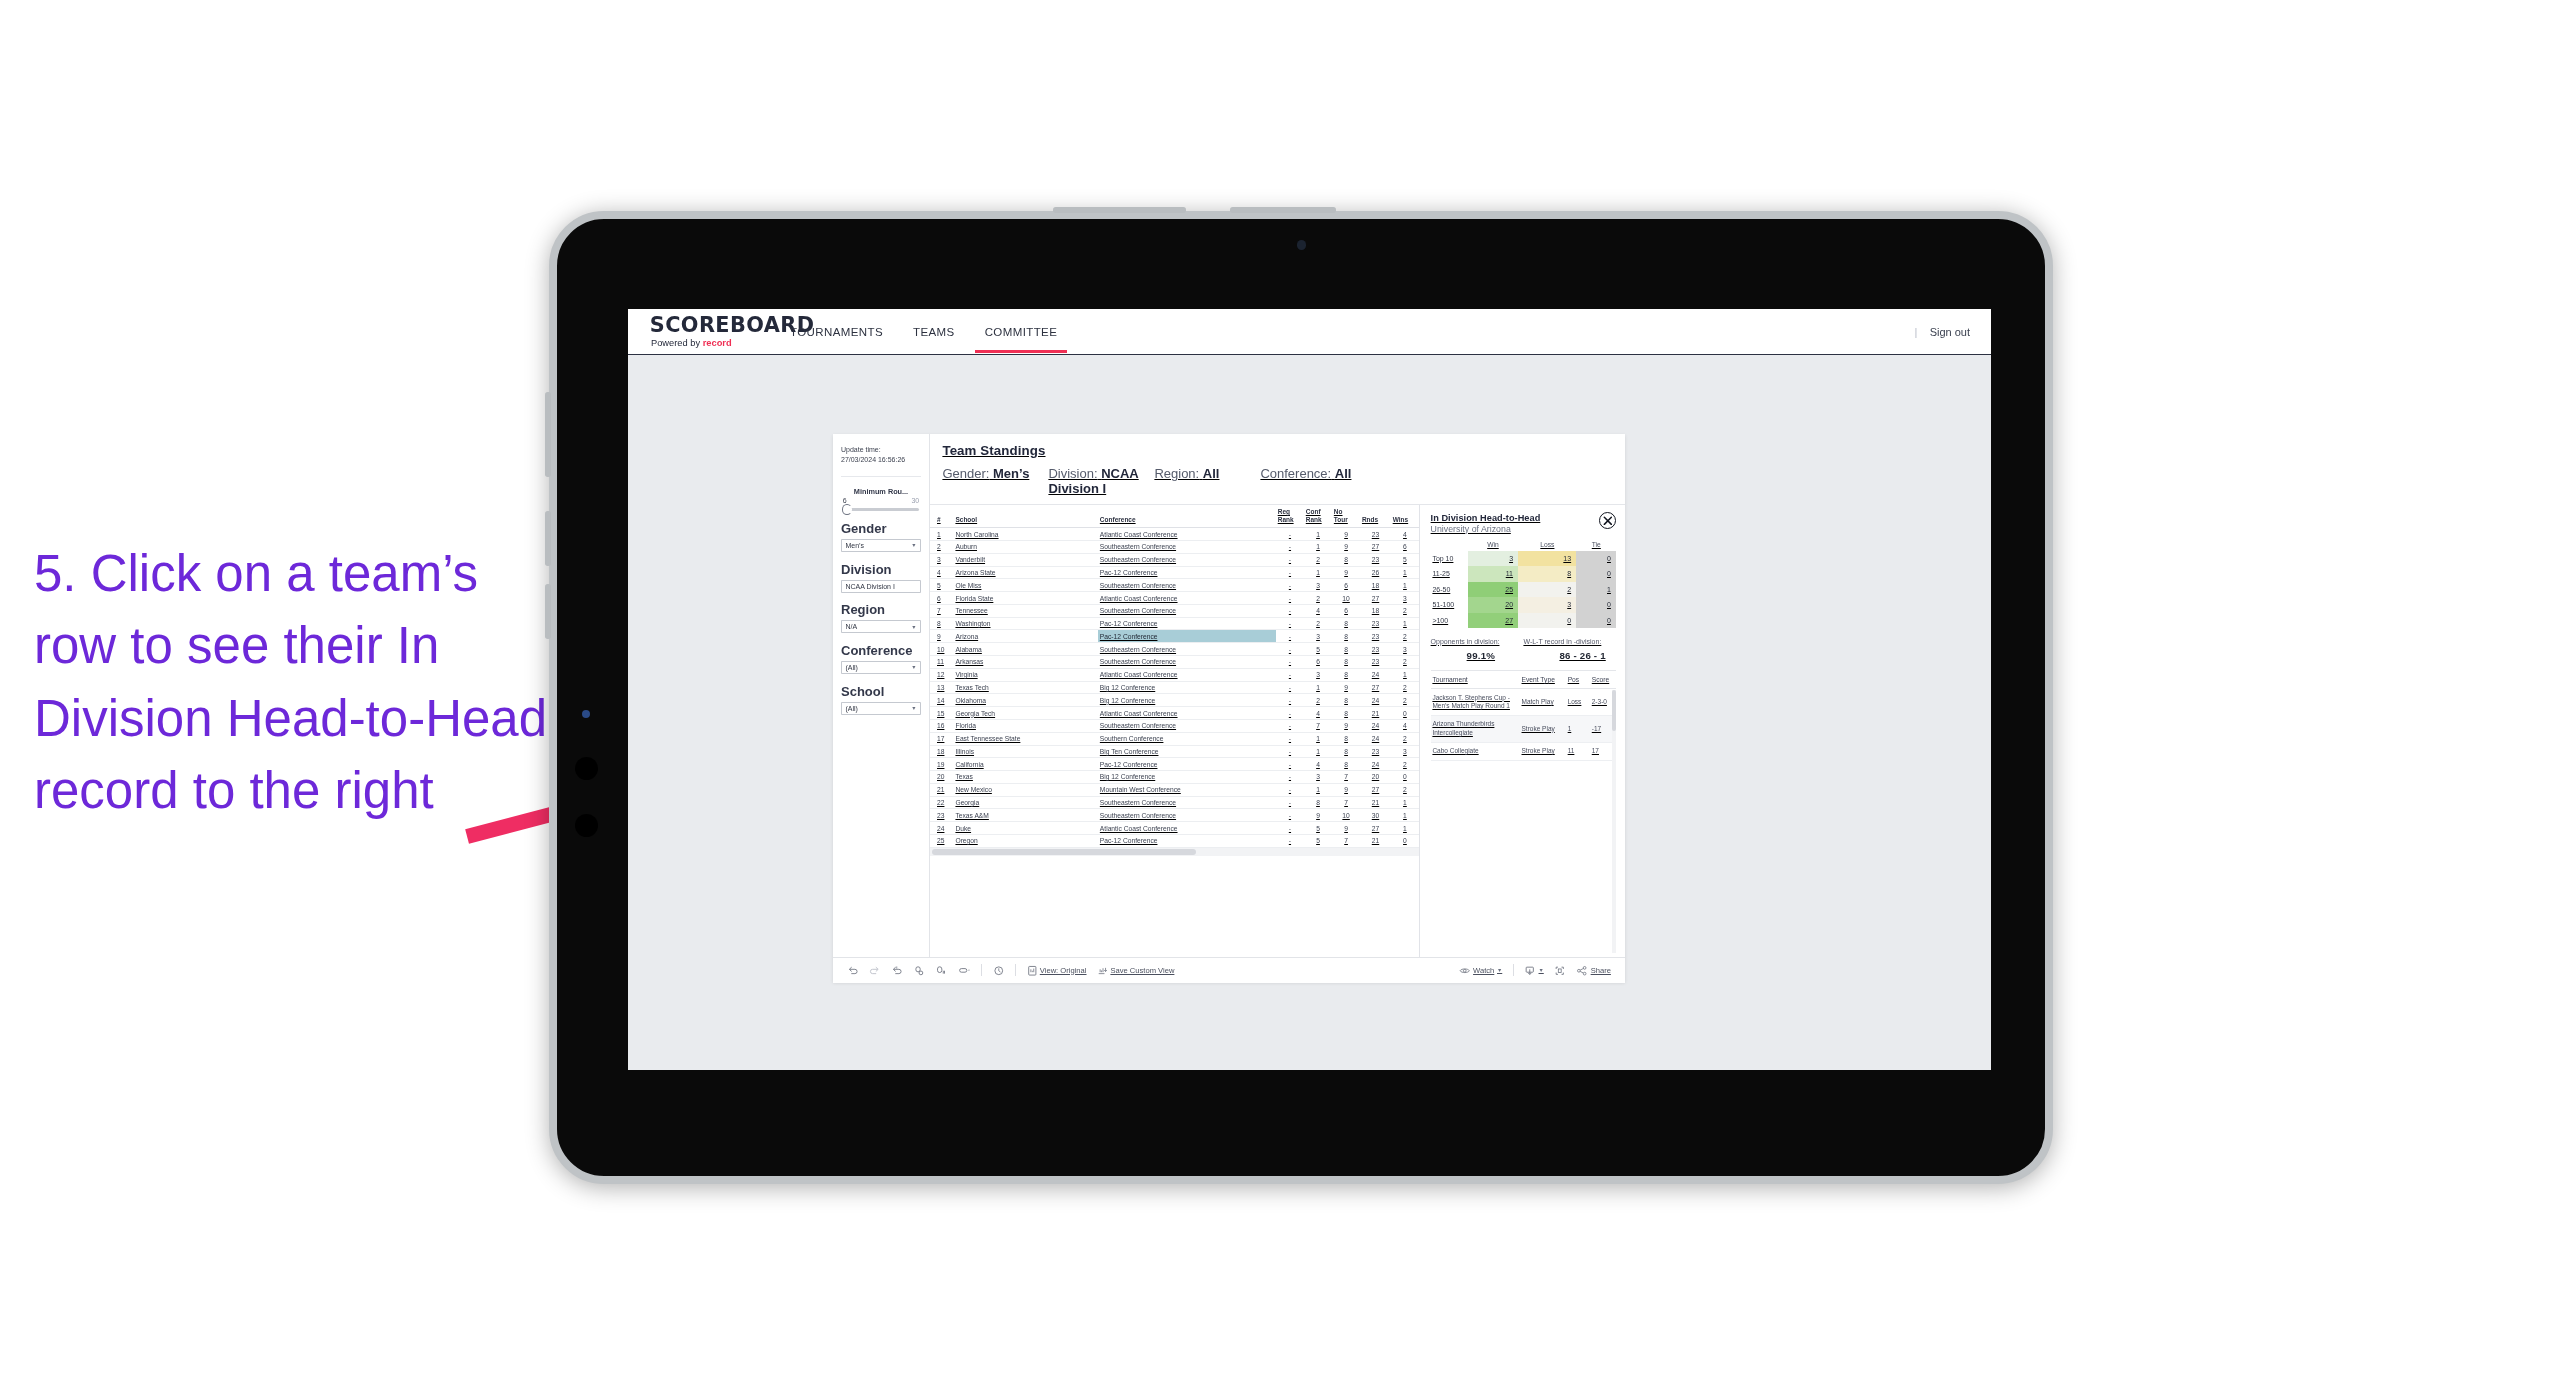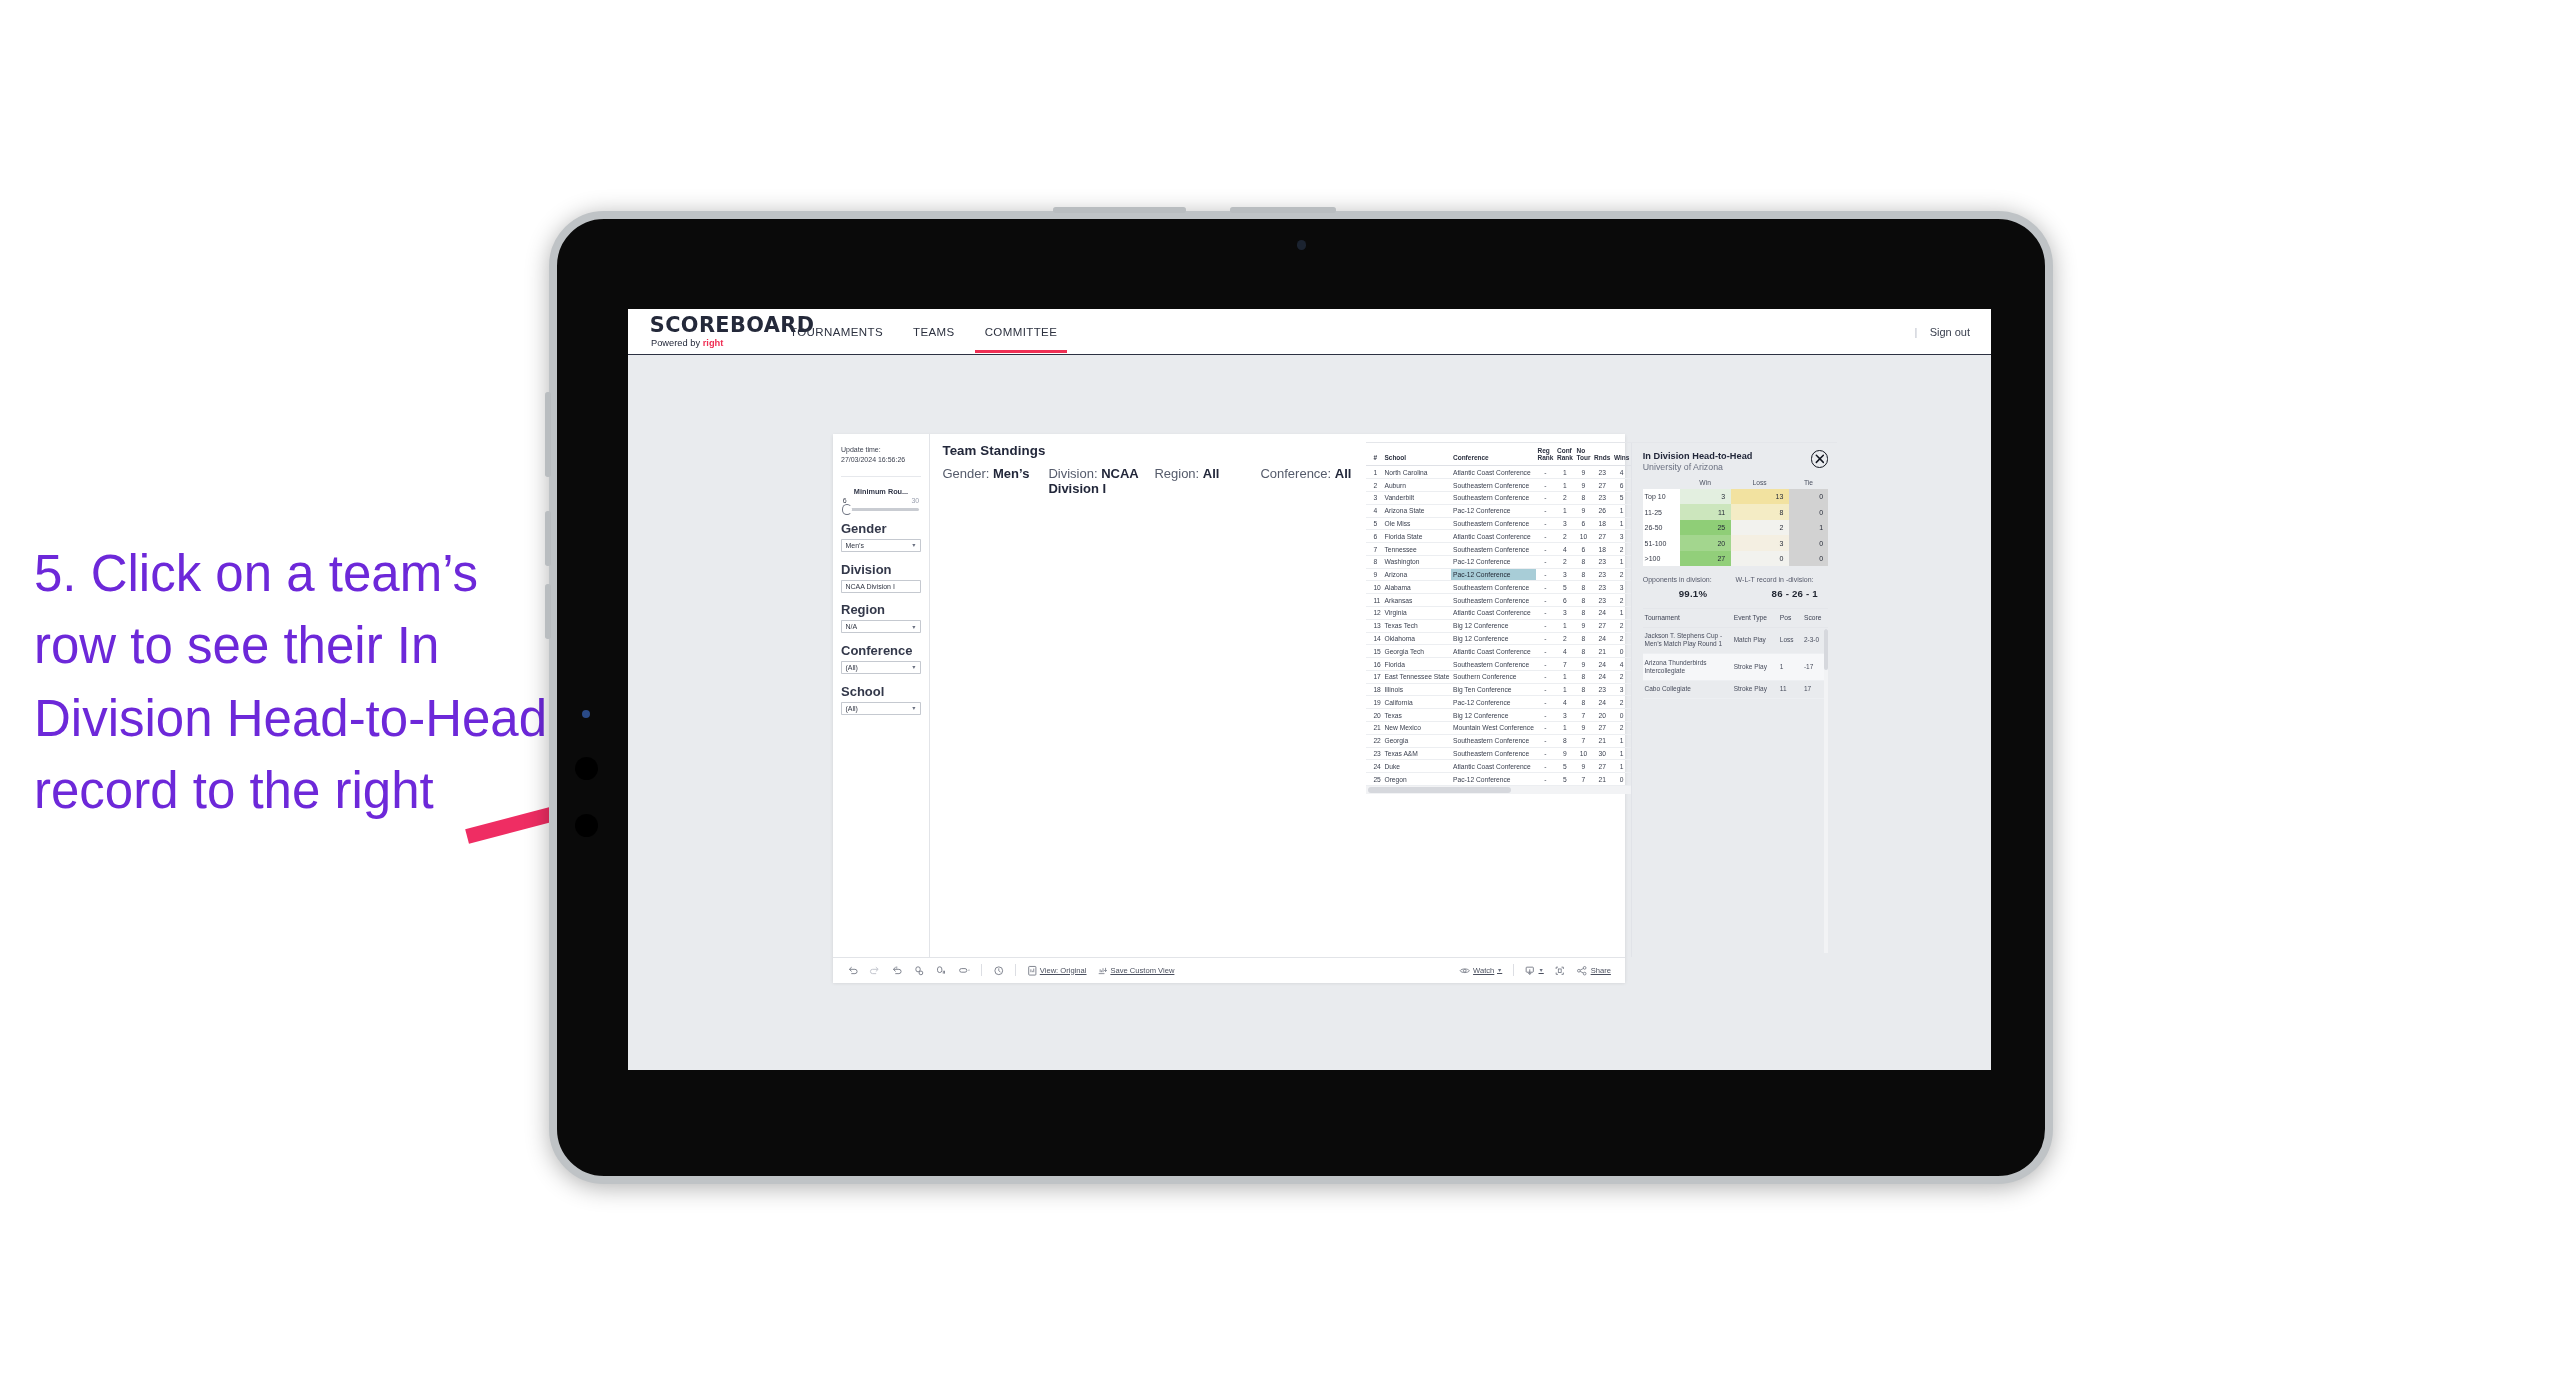--- a/index.html
+++ b/index.html
@@ -104,21 +104,21 @@
   .slider-nums .smax { color:#999fae; }
   .slider-track { height:3.5px; background:#c9ccd2; border-radius:1.8px; position:relative;
     margin:0 1.8px; cursor:pointer; }
   .slider-knob { position:absolute; left:-0.9px; top:-3.5px; width:9.7px; height:10.6px;
     background:#fff; border:1.2px solid #6e7482; border-radius:50%;
     border-right-color:transparent; }
   .slider-title { text-align:center; font-weight:700; font-size:7.3px;
     color:#33384a; margin-bottom:1.8px; }
 
   
-  #center { flex:1; min-width:0; display:flex; flex-direction:row; }
+  #center { flex:1; min-width:0; display:flex; flex-direction:column;text-decoration:underline; }
   #std-head { padding:8.8px 0 0 12.4px; }
   #std-title { font-size:13.3px; font-weight:700; color:#22273a; letter-spacing:0.1px; }
   #std-meta { display:flex; margin-top:8px; font-size:13px; color:#555b6b; }
   #std-meta > div { width:106px; }
   #std-meta b { color:#22273a; font-weight:700; }
   #std-body { flex:1; display:flex; min-height:0; border-top:0.9px solid #e4e6ea;
     margin-top:8px; }
 
   
   #tblwrap { flex:1; min-width:0; display:flex; flex-direction:column;
@@ -208,21 +208,21 @@
   <div class="dev-btn" id="btn-top2"></div>
   <div class="side-dot" id="sd-a"></div>
   <div class="side-dot" id="sd-b"></div>
   <div class="side-dot" id="sd-c"></div>
 
   <div id="screen">
 
     <div id="appbar">
       <div id="logo-wrap">
         <div id="logo-main">SCOREBOARD</div>
-        <div id="logo-sub"><span>Powered by </span><b>right</b></div>
+        <div id="logo-sub"><span>Powered by </span><b>record</b></div>
       </div>
       <div class="topnav">TOURNAMENTS</div>
       <div class="topnav">TEAMS</div>
       <div class="topnav active">COMMITTEE</div>
       <div id="signout-wrap">
         <span id="signout-div">|</span>
         <span>Sign out</span>
       </div>
     </div>
 

